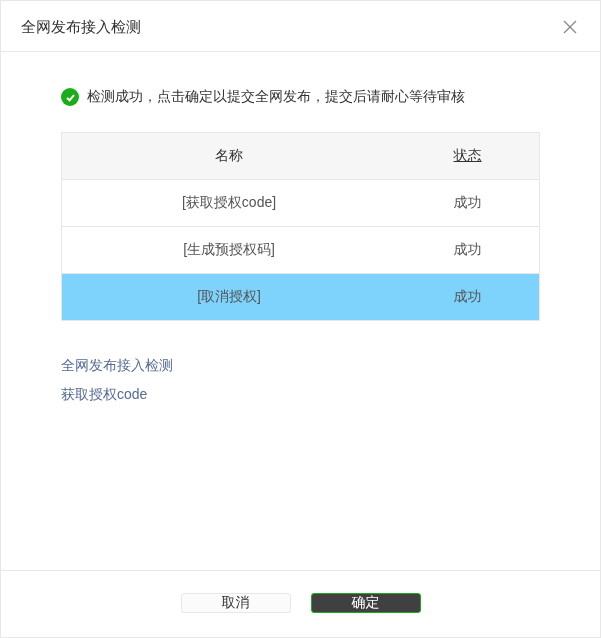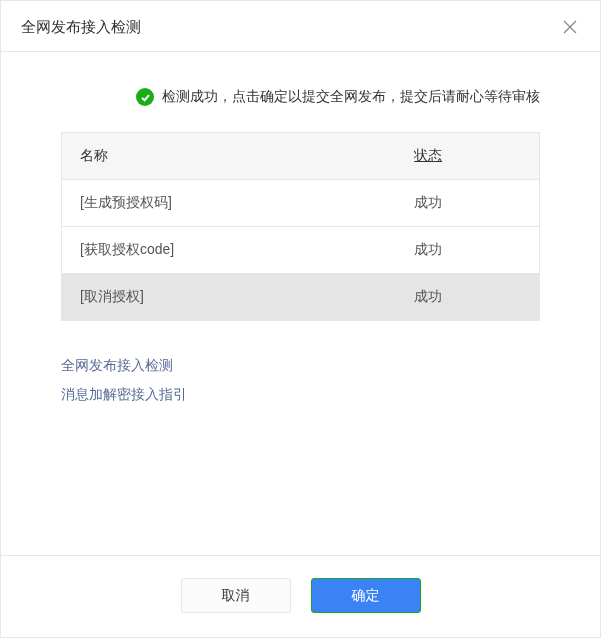--- a/index.html
+++ b/index.html
@@ -38,21 +38,21 @@
       color: #888;
     }
     .close-btn svg { width: 14px; height: 14px; }
     .dialog-body {
       flex: 1;
       padding: 36px 60px 0 60px;
     }
     .status-msg {
       display: flex;
       align-items: center;
-      justify-content: flex-end;
+      justify-content: flex-start;
       gap: 8px;
       margin-bottom: 26px;
     }
     .status-icon {
       width: 18px; height: 18px;
       border-radius: 50%;
       background: #1aad19;
       display: flex; align-items: center; justify-content: center;
     }
     .status-icon svg { width: 11px; height: 11px; stroke: #fff; stroke-width: 2.5; fill: none; }
@@ -61,32 +61,32 @@
       color: #333;
     }
     .table {
       width: 100%;
       border: 1px solid #e7e7e7;
       border-collapse: collapse;
       font-size: 14px;
       margin-bottom: 30px;
     }
     .table th, .table td {
-      text-align: left;
+      text-align: center;
       padding: 14px 18px;
       border-bottom: 1px solid #e7e7e7;
     }
     .table th {
       background: #f6f6f6;
       font-weight: normal;
       color: #333;
     }
     .table td { color: #555; }
     .table tbody tr:last-child td { border-bottom: none; }
-    .table tbody tr:last-child { background: #e5e5e5; }
+    .table tbody tr:last-child { background: #7dd3fc; }
     .col-name { width: 70%; }
     .col-status { width: 30%; text-decoration: underline; }
     .links {
       margin-bottom: 20px;
     }
     .link {
       display: block;
       color: #576b95;
       font-size: 14px;
       text-decoration: none;
@@ -95,31 +95,31 @@
     }
     .dialog-footer {
       display: flex;
       justify-content: center;
       gap: 20px;
       padding: 22px 0 24px 0;
       border-top: 1px solid #e7e7e7;
     }
     .btn {
       min-width: 110px;
-      height: 35px;
+      height: 20px;
       border: 1px solid #e7e7e7;
       border-radius: 3px;
       font-size: 14px;
       cursor: pointer;
       background: #fbfbfb;
       color: #333;
       display:flex; align-items:center; justify-content:center;
     }
     .btn-primary {
-      background: #3b82f6;
+      background: #404040;
       border-color: #1aad19;
       color: #fff;
     }
   </style>
 </head>
 <body>
 
 <div class="dialog">
   <div class="dialog-header">
     <div class="dialog-title">全网发布接入检测</div>
@@ -141,35 +141,35 @@
     </div>
     <table class="table">
       <thead>
         <tr>
           <th class="col-name">名称</th>
           <th class="col-status">状态</th>
         </tr>
       </thead>
       <tbody>
         <tr>
-          <td>[生成预授权码]</td>
+          <td>[获取授权code]</td>
           <td>成功</td>
         </tr>
         <tr>
-          <td>[获取授权code]</td>
+          <td>[生成预授权码]</td>
           <td>成功</td>
         </tr>
         <tr>
           <td>[取消授权]</td>
           <td>成功</td>
         </tr>
       </tbody>
     </table>
     <div class="links">
       <a class="link">全网发布接入检测</a>
-      <a class="link">消息加解密接入指引</a>
+      <a class="link">获取授权code</a>
     </div>
   </div>
   <div class="dialog-footer">
     <button class="btn">取消</button>
     <button class="btn btn-primary">确定</button>
   </div>
 </div>
 
 </body></html>

